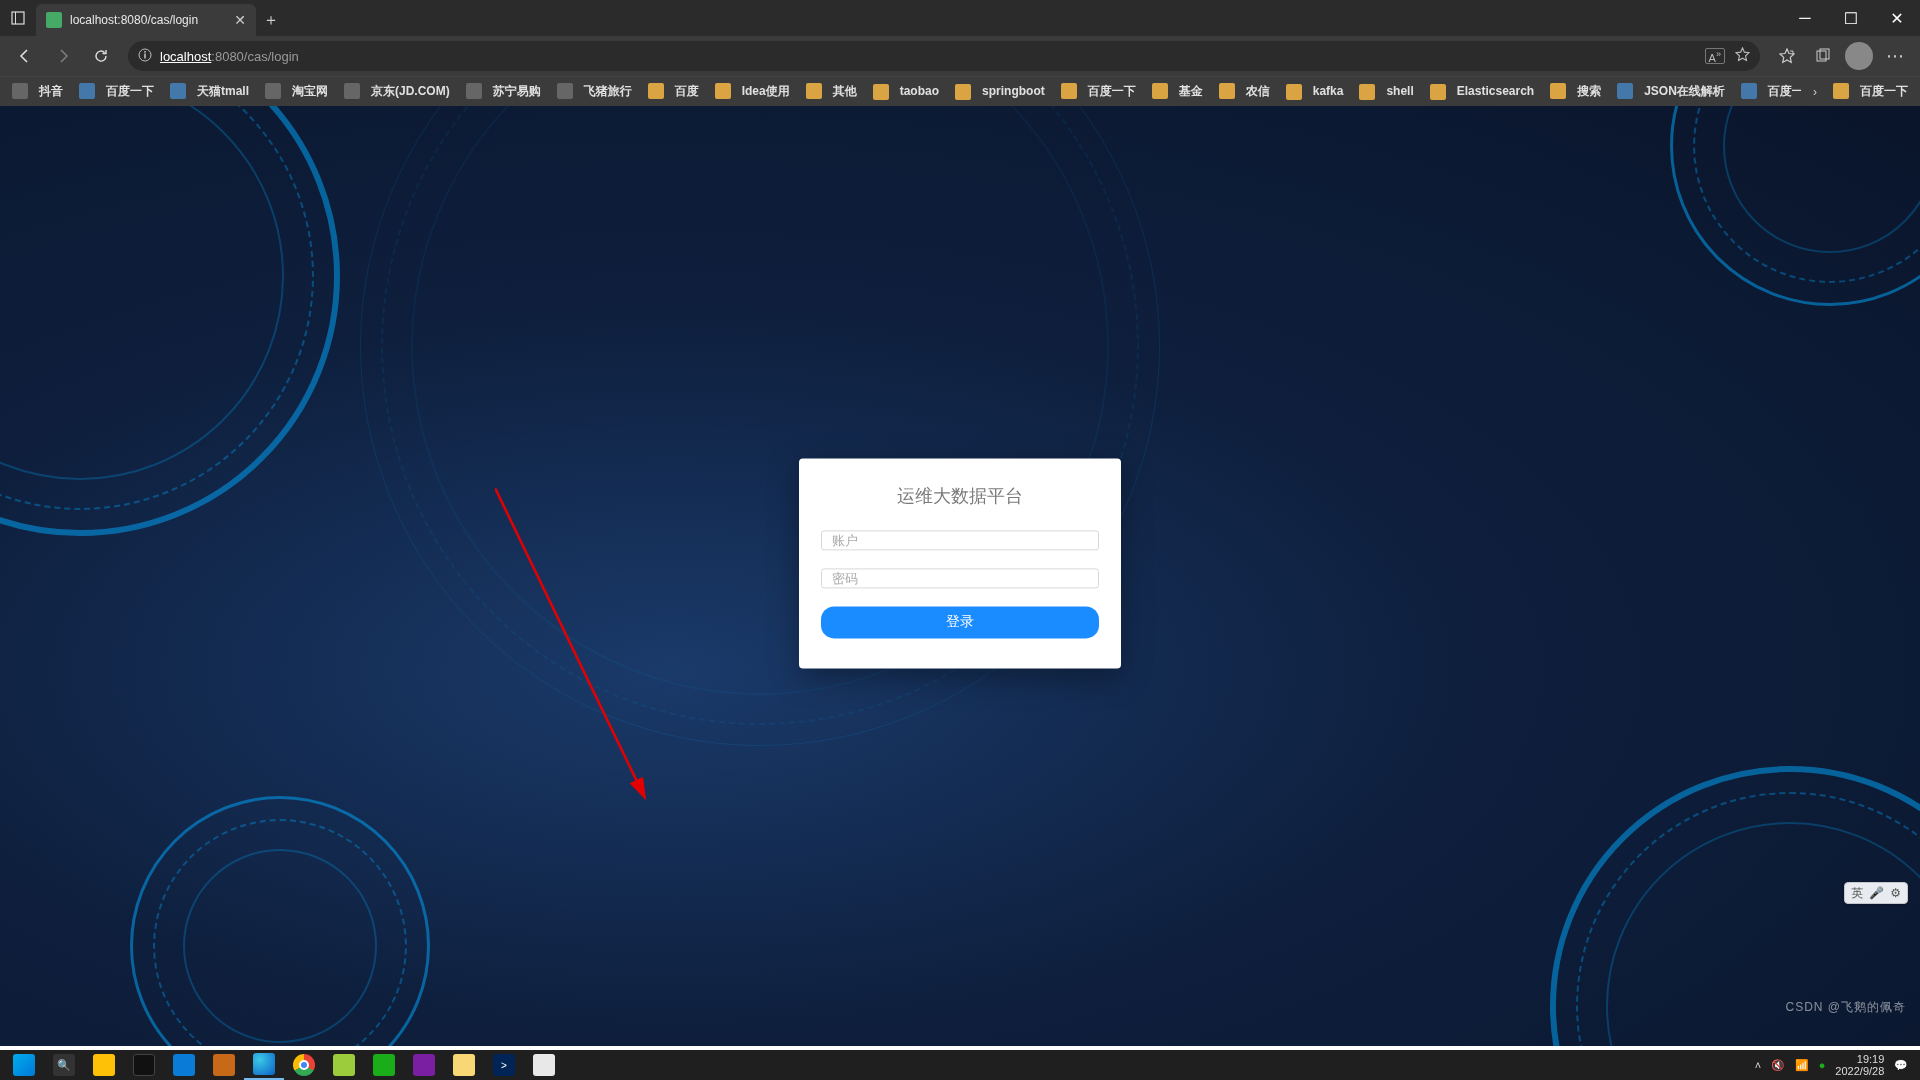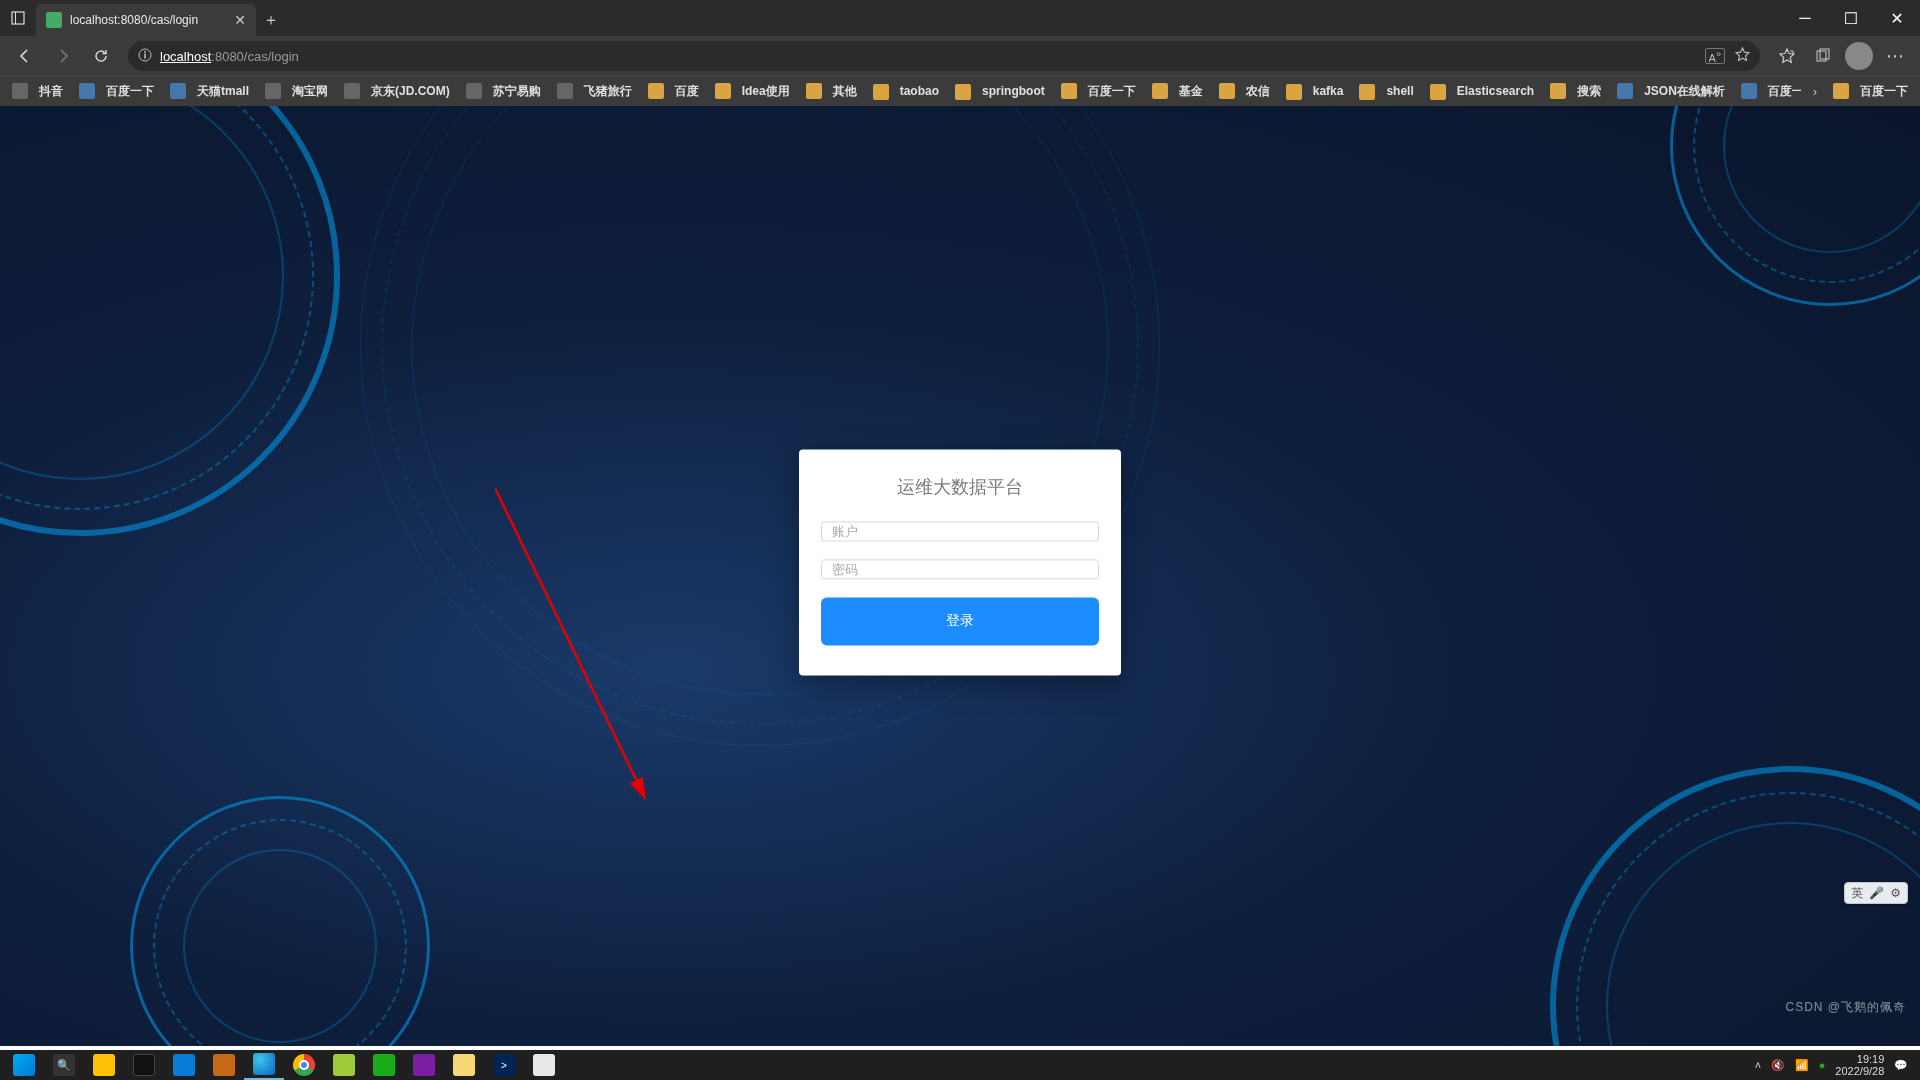--- a/index.html
+++ b/index.html
@@ -41,21 +41,21 @@
 .tc1 { width: 520px; height: 520px; top: -90px; left: -180px; border-width: 6px; }
 .tc2 { width: 320px; height: 320px; top: -120px; right: -70px; }
 .tc3 { width: 480px; height: 480px; bottom: -200px; right: -110px; border-width: 6px; }
 .tc4 { width: 300px; height: 300px; bottom: -50px; left: 130px; }
 .tc5 { width: 800px; height: 800px; top: -160px; left: 360px; opacity: .25; border-width: 1px; }
 
 .login-card { position: absolute; left: 50%; top: 50%; transform: translate(-50%, -56%); width: 322px; background: #fff; border-radius: 4px; padding: 26px 22px 30px; box-shadow: 0 8px 30px rgba(0,0,0,.35); }
 .login-title { text-align: center; font-size: 18px; color: #7a7a7a; font-weight: 400; margin-bottom: 22px; }
 .login-input { width: 100%; height: 20px; border: 1px solid #d8d8d8; border-radius: 3px; padding: 0 10px; font-size: 13px; color: #555; margin-bottom: 18px; outline: none; }
 .login-input::placeholder { color: #aaa; }
-.login-btn { width: 100%; height: 48px; background: #1a8cff; border: none; border-radius: 6px; color: #fff; font-size: 14px; cursor: pointer; }
+.login-btn { width: 100%; height: 32px; background: #1a8cff; border: none; border-radius: 13px; color: #fff; font-size: 14px; cursor: pointer; }
 
 .arrow-annotation { position: absolute; left: 495px; top: 382px; pointer-events: none; }
 
 
 .bottom-gap { background: #fff; height: 4px; }
 
 
 .ime-pill { position: absolute; right: 12px; bottom: 142px; background: #e8ebef; border: 1px solid #c3c7cc; border-radius: 4px; height: 22px; padding: 2px 6px; display: flex; align-items: center; gap: 6px; font-size: 12px; color: #555; box-shadow: 0 1px 3px rgba(0,0,0,.25); }
 
 

